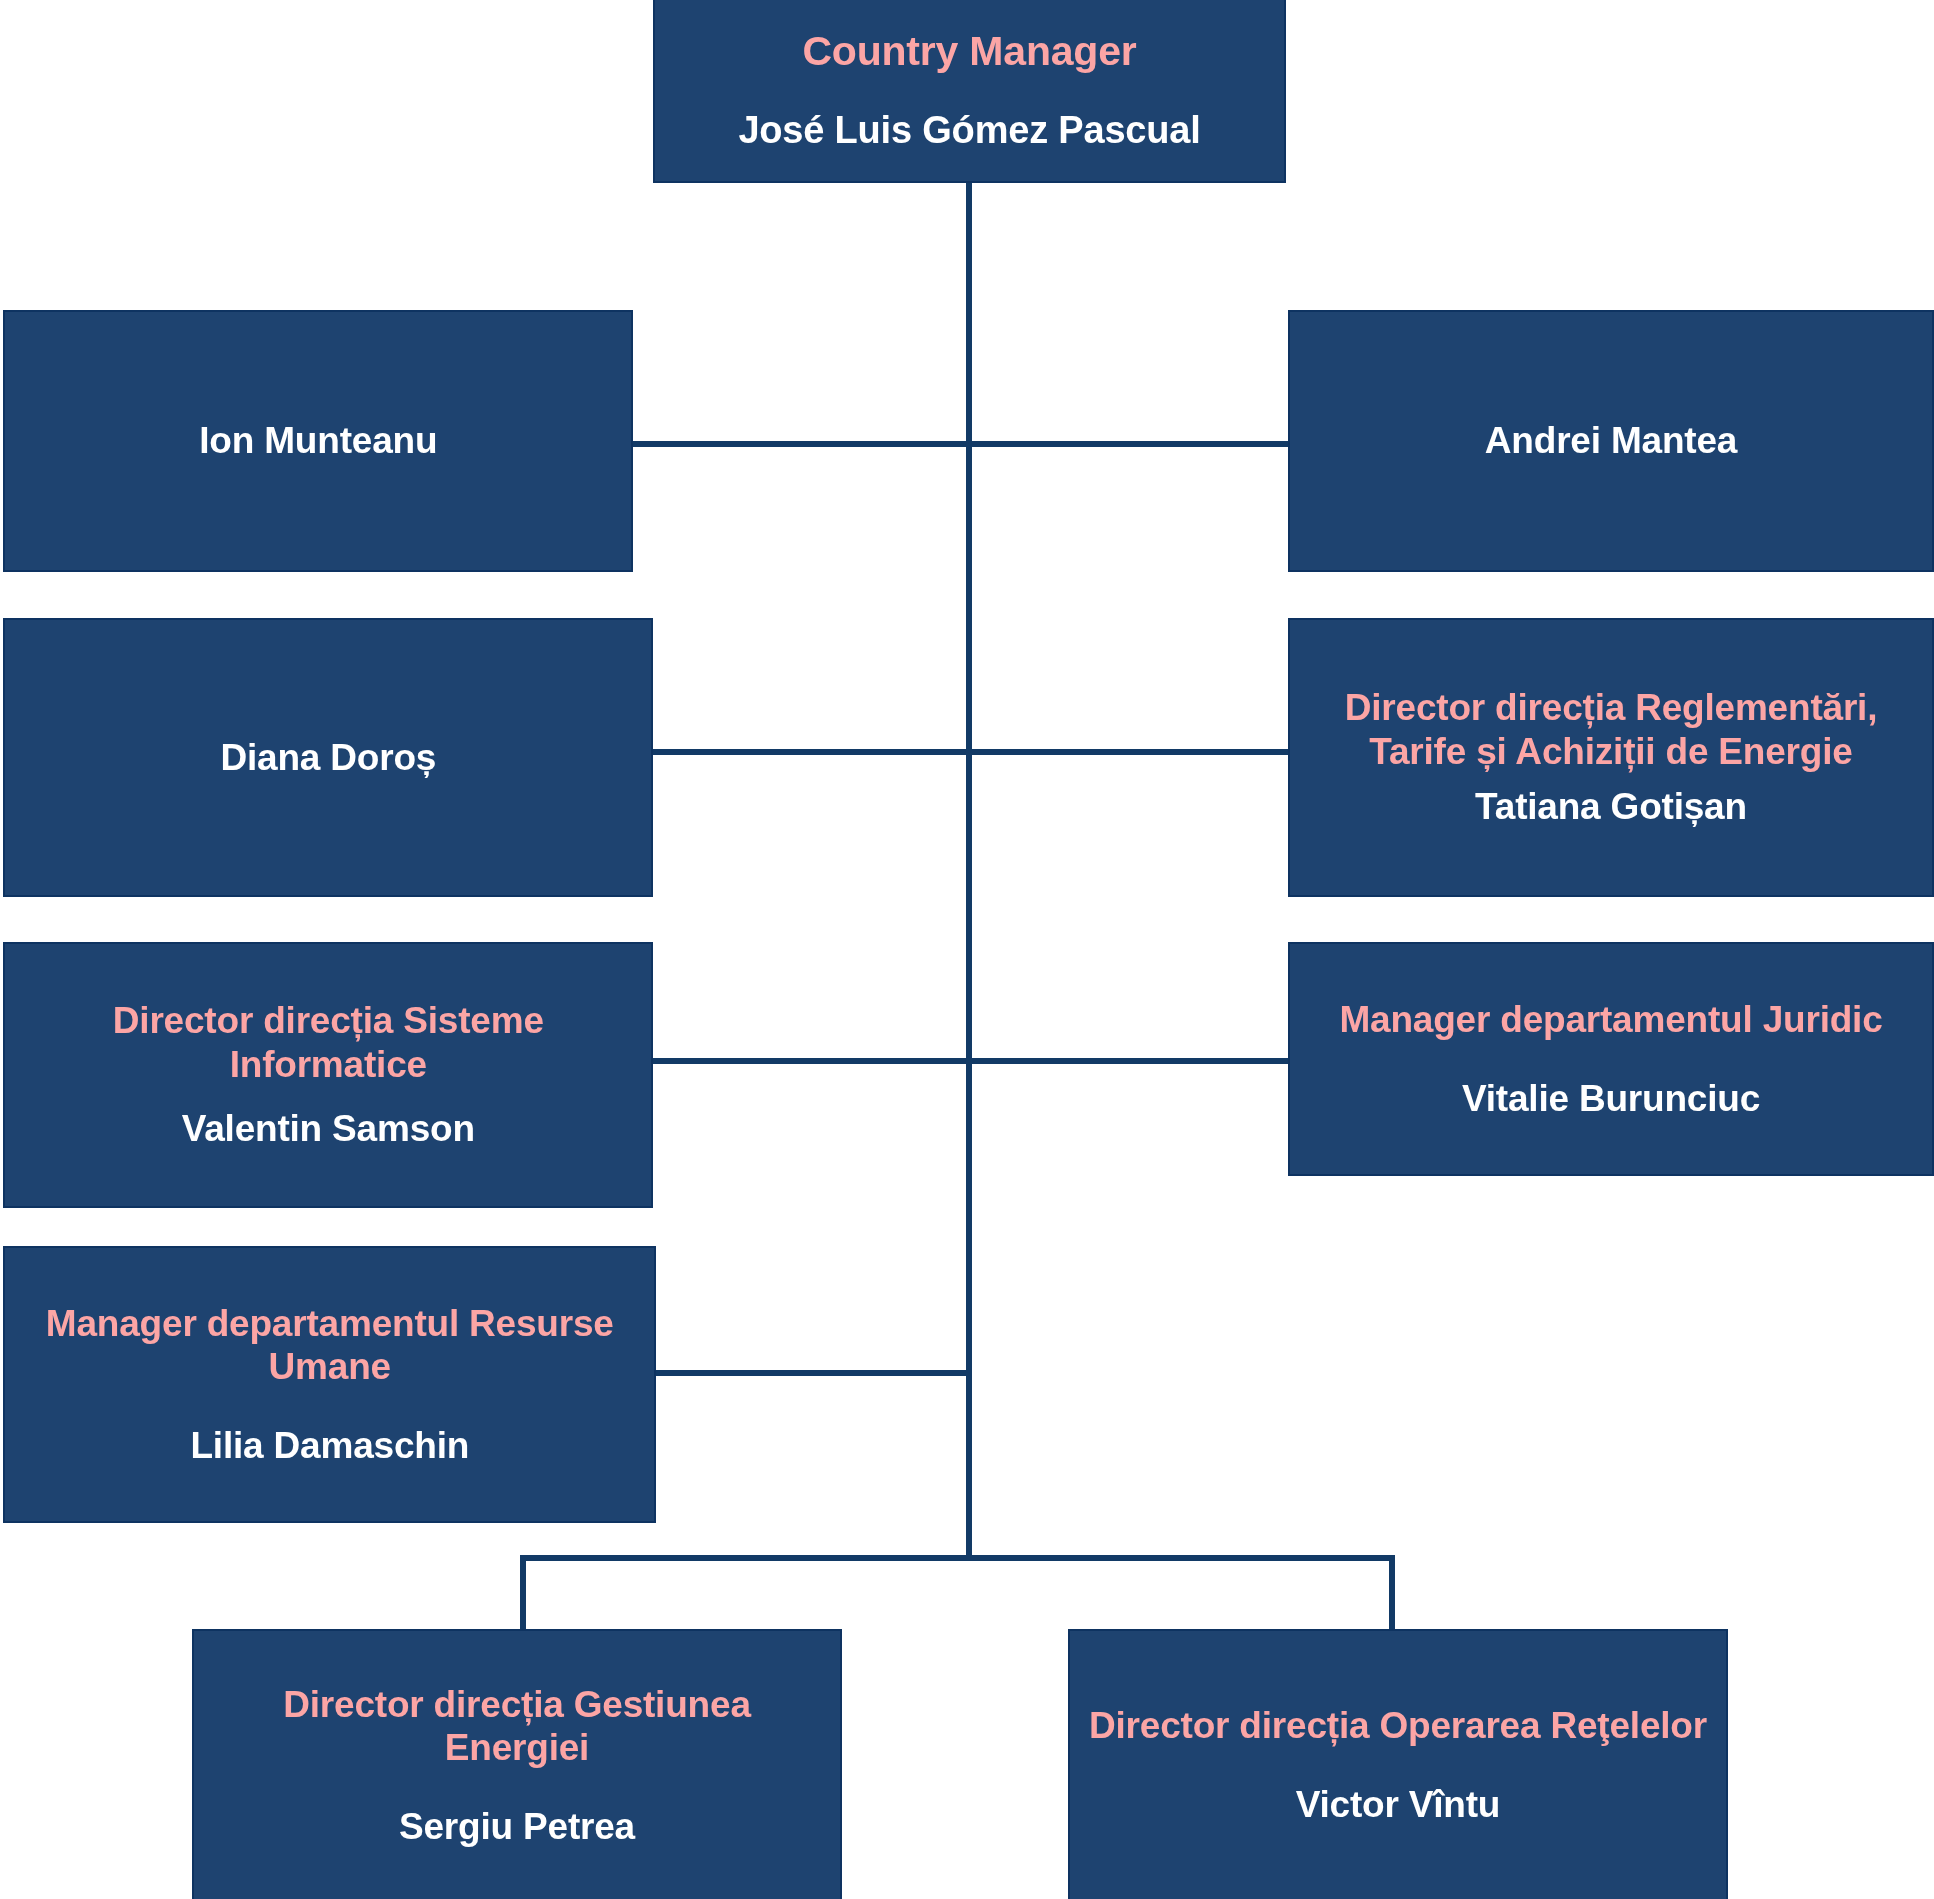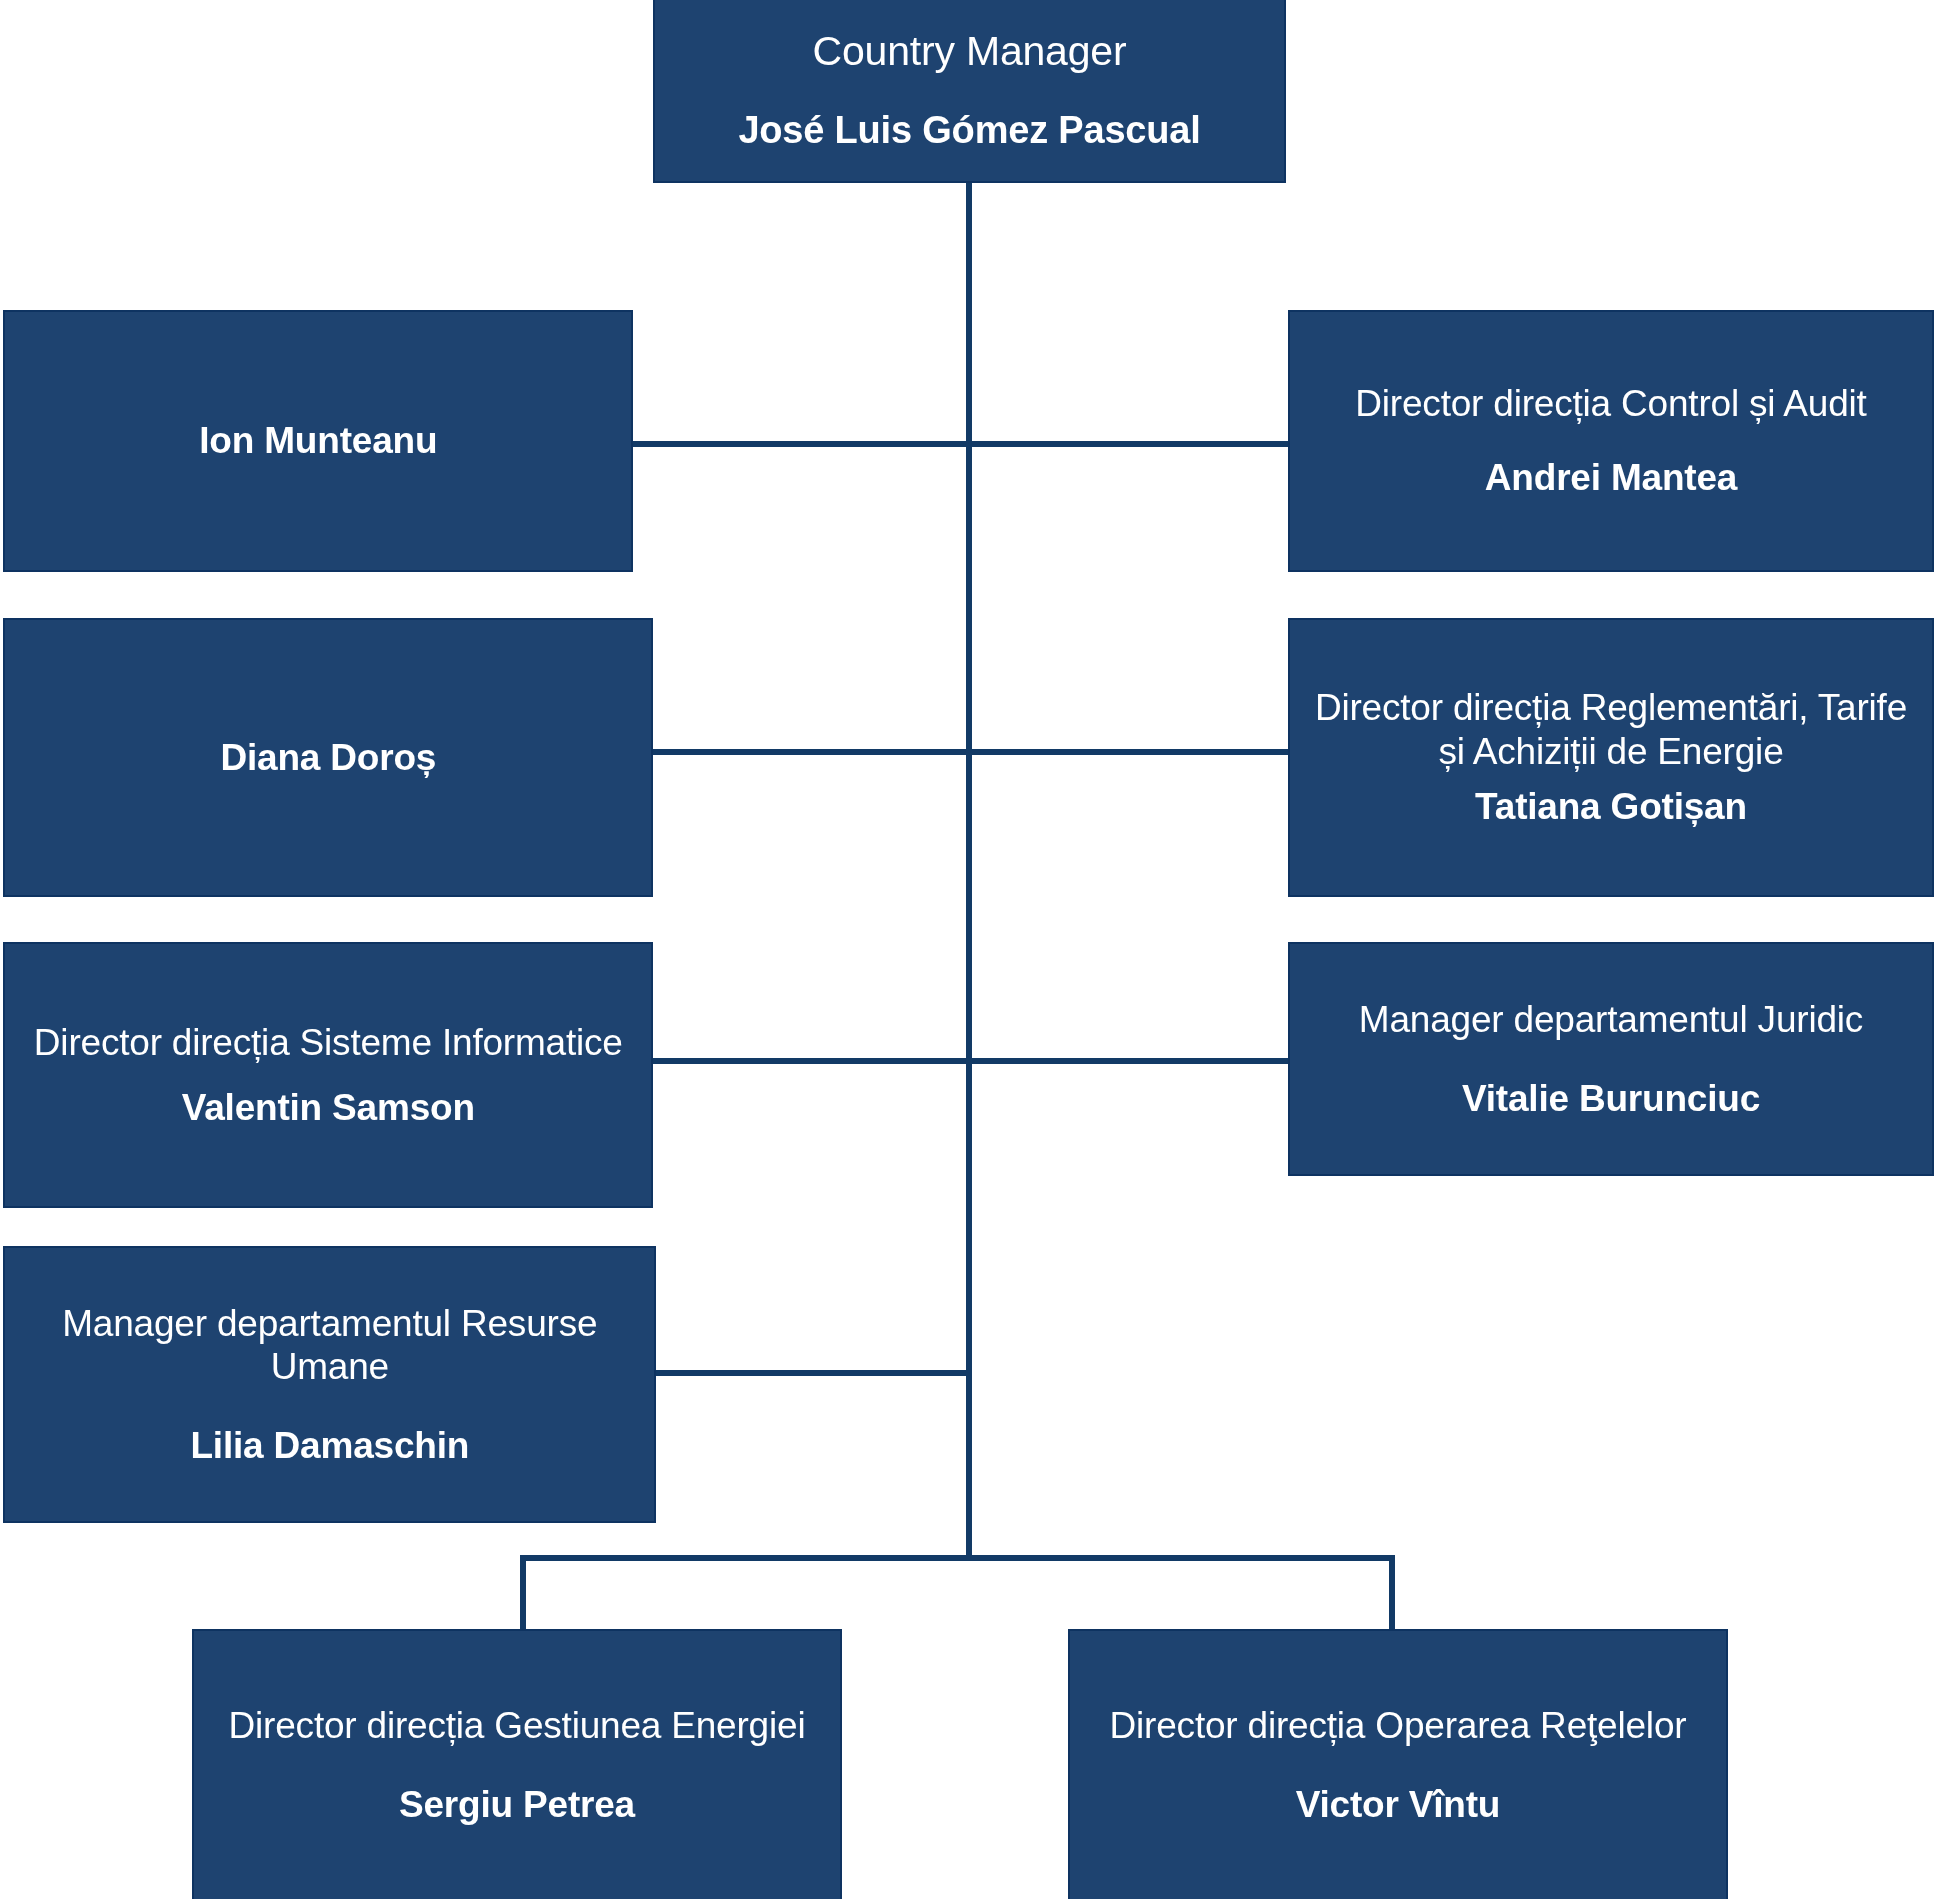--- a/index.html
+++ b/index.html
@@ -27,22 +27,22 @@
     border: 2.5px solid #0E3361;
     display: flex;
     flex-direction: column;
     align-items: center;
     justify-content: center;
     text-align: center;
     padding: 8.3px 13.2px;
     z-index: 3;
   }
   .node .role {
-    color: #ffffff;
-    font-weight: normal;
+    color: #fca5a5;
+    font-weight: bold;
     line-height: 1.18;
     letter-spacing: -0.2px;
   }
   .node .person {
     color: #FFFFFF;
     font-weight: bold;
     line-height: 1.18;
     letter-spacing: -0.2px;
   }
 
@@ -139,21 +139,20 @@
   <div class="node" id="node-root">
     <div class="role">Country Manager</div>
     <div class="person">José Luis Gómez Pascual</div>
   </div>
 
   <div class="node" id="node-econ">
     <div class="person">Ion Munteanu</div>
   </div>
 
   <div class="node" id="node-control">
-    <div class="role">Director direcția Control și Audit</div>
     <div class="person">Andrei Mantea</div>
   </div>
 
   <div class="node" id="node-resurse">
     <div class="person">Diana Doroș</div>
   </div>
 
   <div class="node" id="node-regl">
     <div class="role">Director direcția Reglementări, Tarife și Achiziții de Energie</div>
     <div class="person">Tatiana Gotișan</div>

